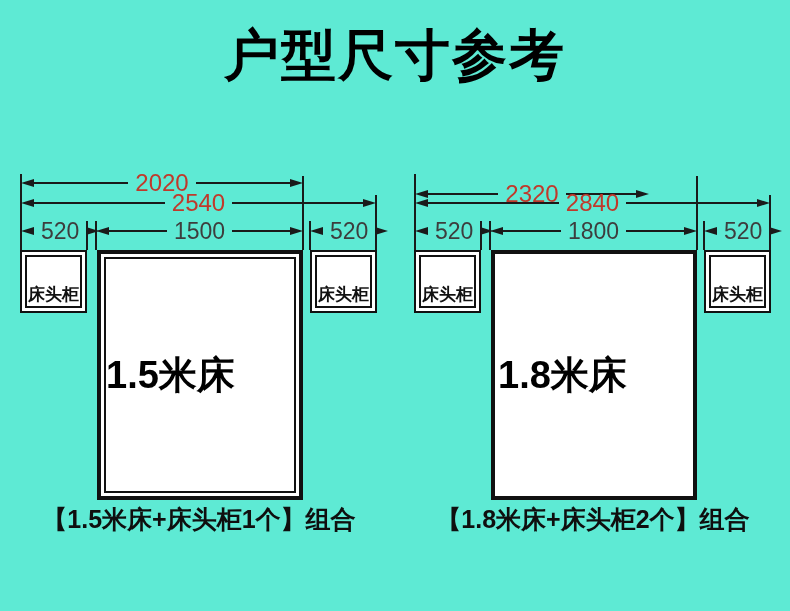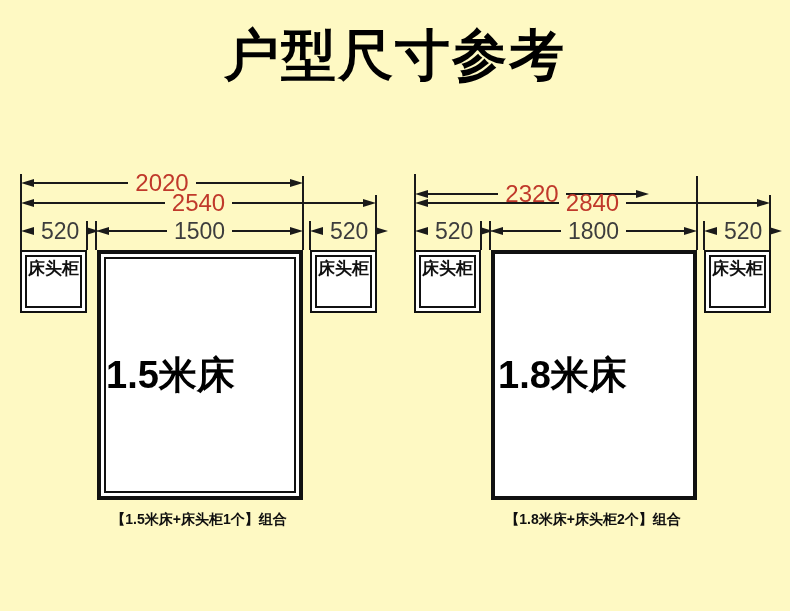--- a/index.html
+++ b/index.html
@@ -1,17 +1,17 @@
 <!DOCTYPE html>
 <html><head>
 <meta charset="utf-8">
 <style>
   html,body { margin:0; padding:0; background:#fff; }
   .page {
-    position:relative; width:790px; height:611px; background:#fef9c3;
+    position:relative; width:790px; height:611px; background:#5eead4;
     font-family:"Liberation Sans","DejaVu Sans",sans-serif; overflow:hidden;
   }
   .title {
     position:absolute; top:22px; left:0; width:790px; margin:0;
     text-align:center; font-size:55px; line-height:66px; font-weight:900;
     color:#000; letter-spacing:2px;
   }
   
   .ext { position:absolute; width:2px; background:#1a1a1a; }
   
@@ -22,35 +22,35 @@
   .dim .arr.r { border-left:13px solid #1a1a1a; }
   .dim .lbl { flex:0 0 auto; padding:0 7px; font-size:23px; line-height:20px; color:#3d3d3d; white-space:nowrap; }
   .dim.red .lbl { color:#c0392b; font-size:24px; }
   
   .nightstand {
     position:absolute; width:67px; height:63px; box-sizing:border-box;
     border:2px solid #111; background:#fff;
   }
   .nightstand .inner {
     position:absolute; top:3px; left:3px; right:3px; bottom:3px;
-    border:2px solid #111; display:flex; align-items:flex-start; justify-content:center;
+    border:2px solid #111; display:flex; align-items:flex-end; justify-content:center;
   }
   .nightstand .inner span { font-size:17px; font-weight:700; color:#111; white-space:nowrap; }
   .bed {
     position:absolute; width:206px; height:250px; box-sizing:border-box;
     border:4px solid #111; background:#fff;
   }
   .bed .bed-inner {
     position:absolute; top:3px; left:3px; right:3px; bottom:3px;
     display:flex; align-items:center; 
   }
   .bed.double .bed-inner { border:2px solid #111; }
   .bed .bed-label { font-size:38px; font-weight:800; color:#000; white-space:nowrap; }
   .captions { position:absolute; width:356px; text-align:center; }
-  .captions .cap { font-size:14px; line-height:26px; font-weight:700; color:#0f0f0f; white-space:nowrap; }
+  .captions .cap { font-size:25px; line-height:26px; font-weight:700; color:#0f0f0f; white-space:nowrap; }
 </style>
 </head>
 <body>
 
 <div class="page">
 
   <h1 class="title">户型尺寸参考</h1>
 
   <div>
 

